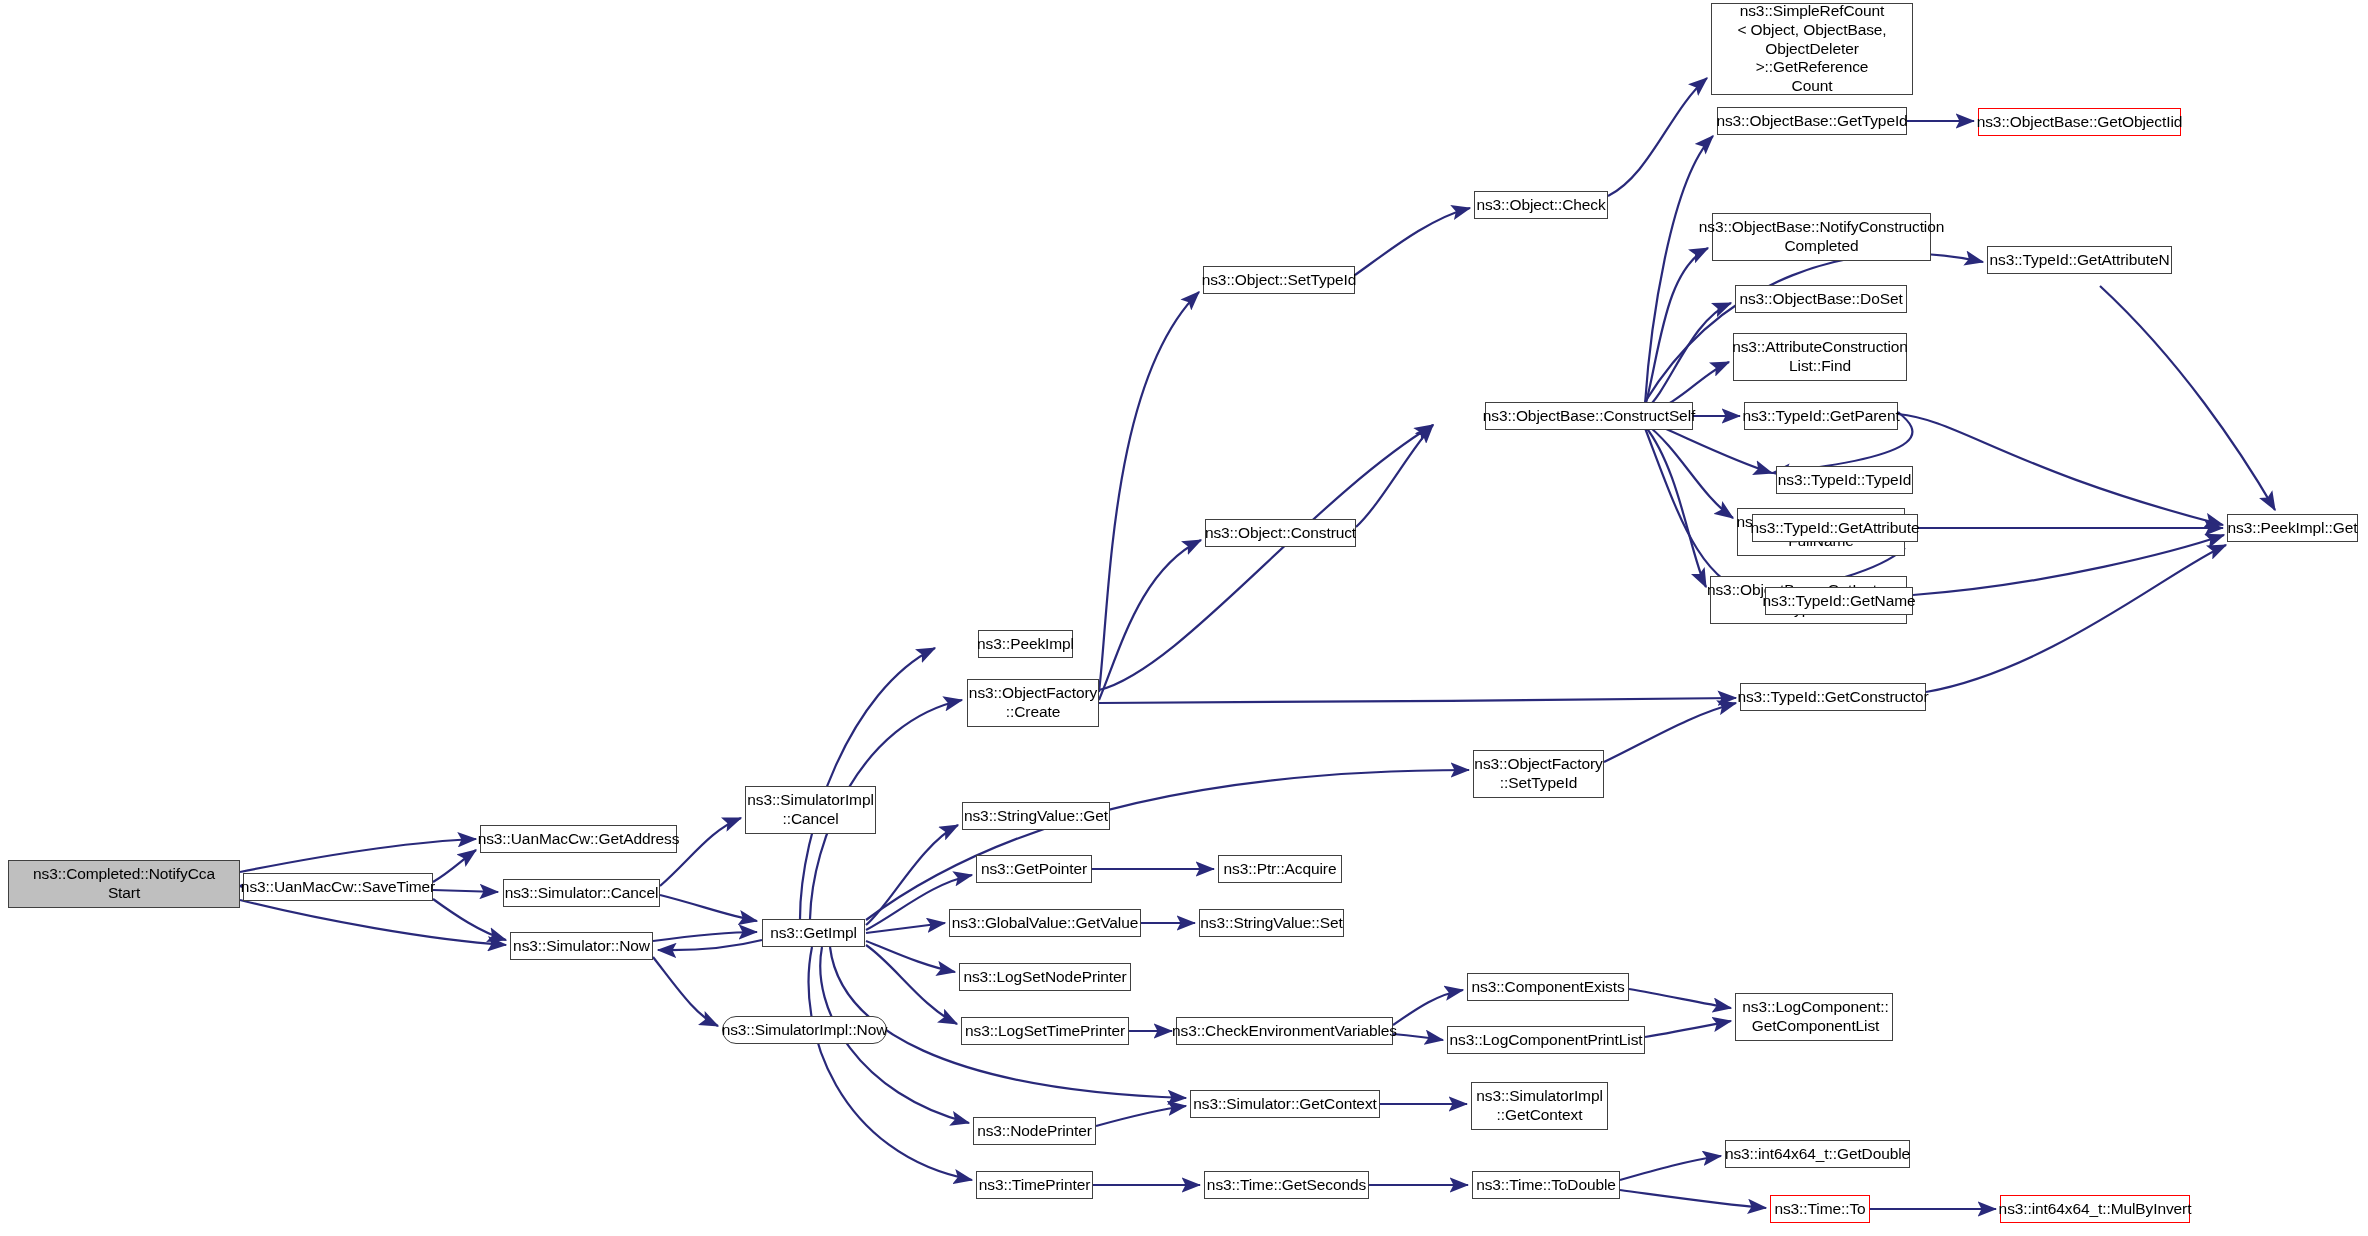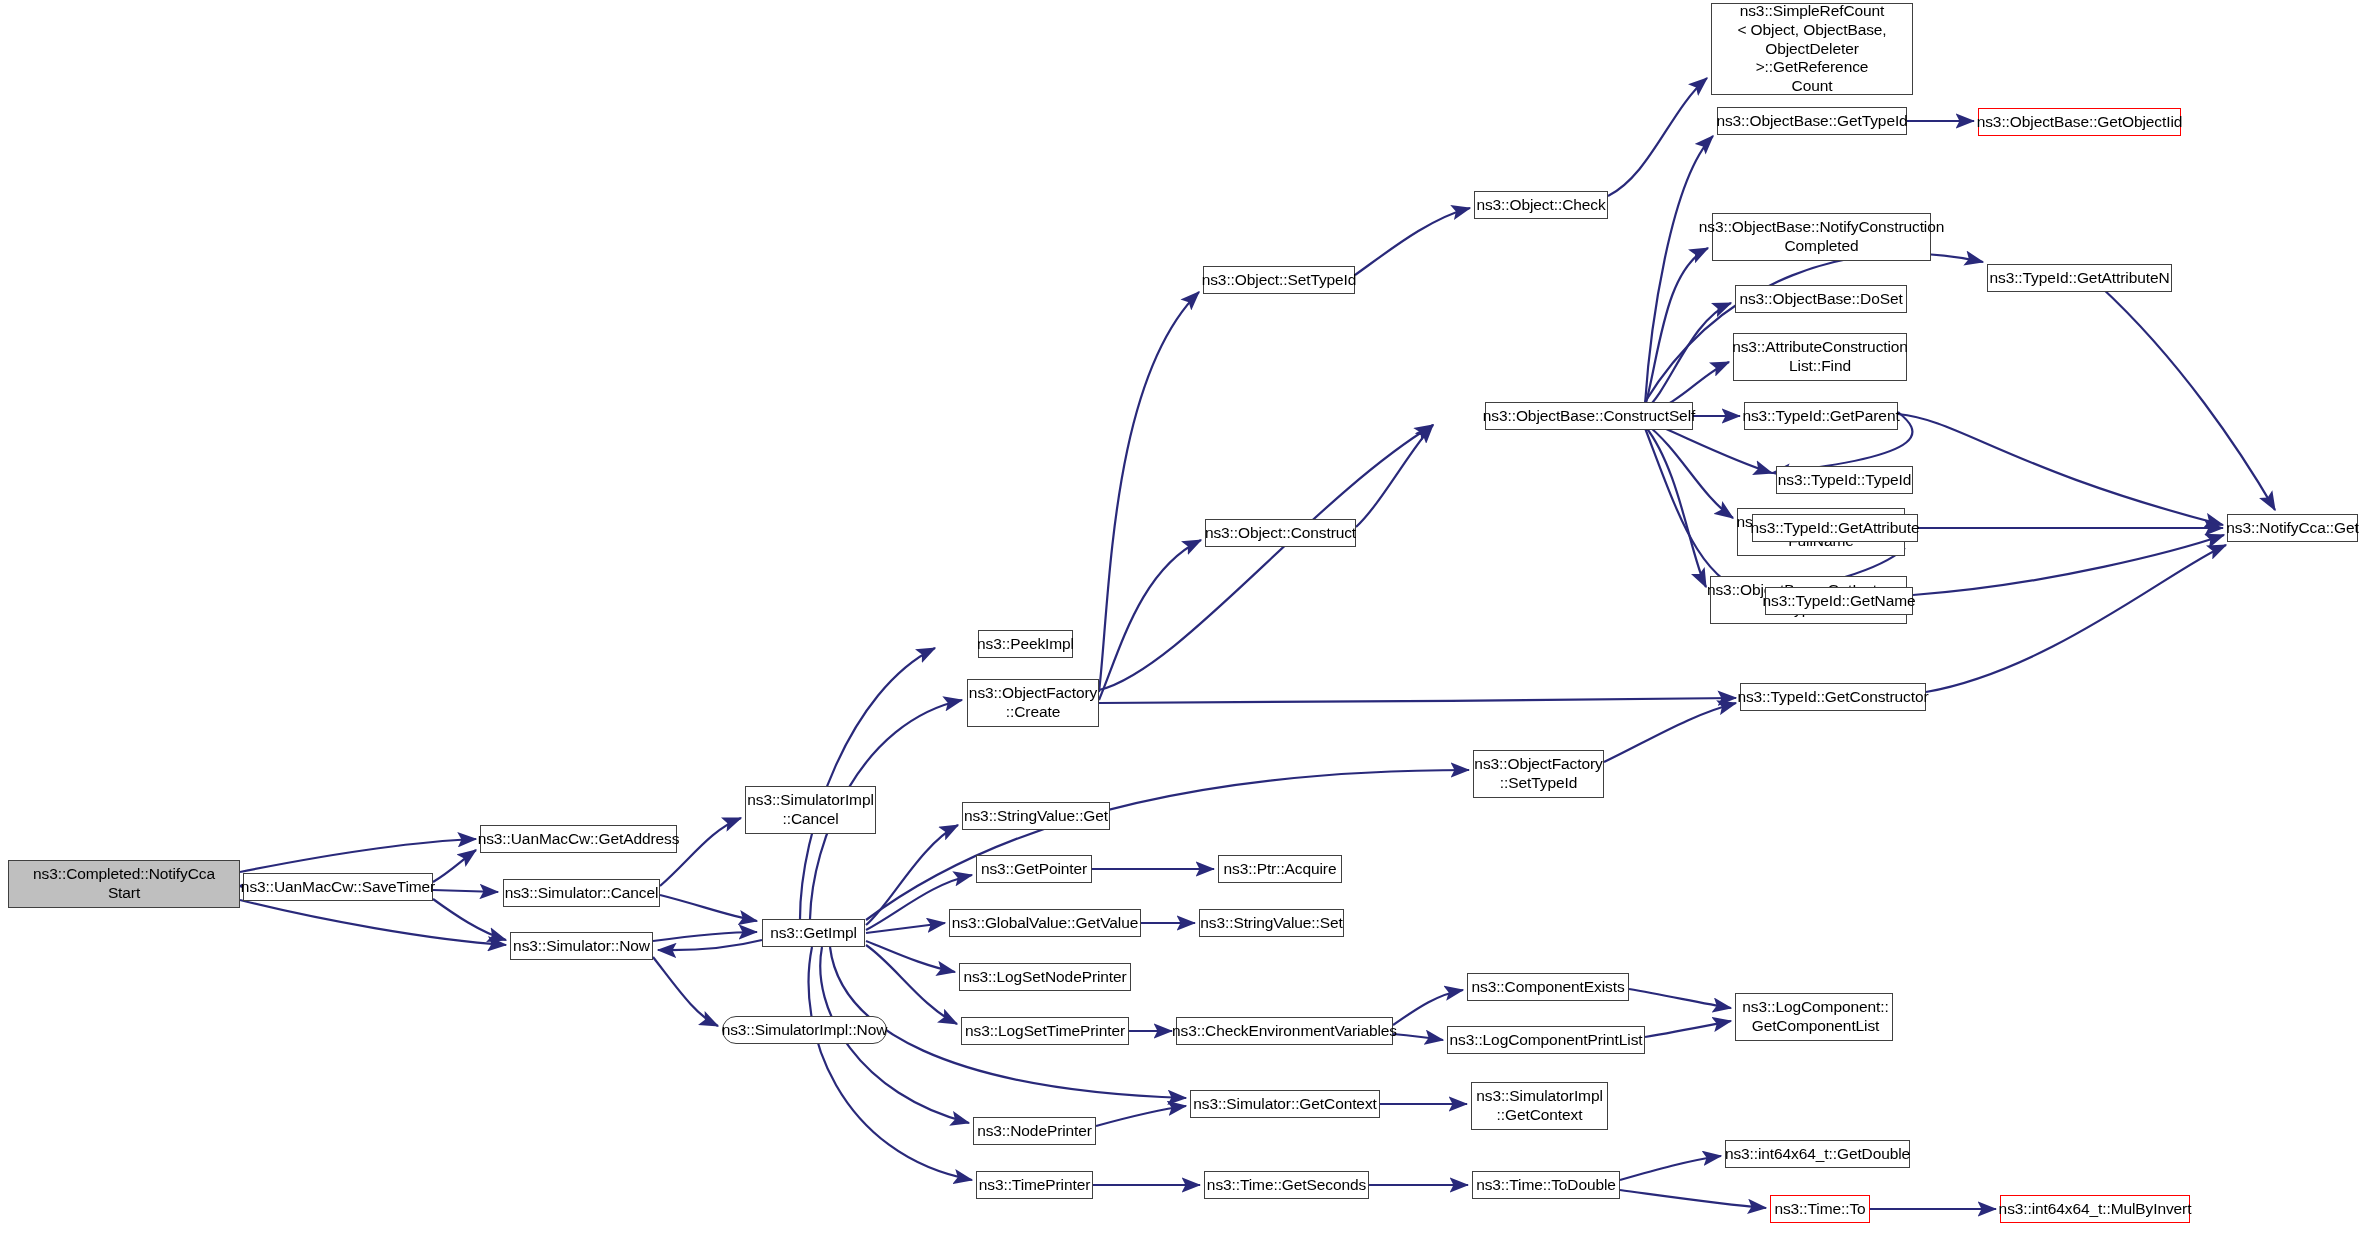--- a/index.html
+++ b/index.html
@@ -185,16 +185,16 @@
 List::Find</div>
       <div class="node-box" style="left: 1744px; top: 402px; width: 154px; height: 28px;">ns3::TypeId::GetParent</div>
       <div class="node-box" style="left: 1776px; top: 466px; width: 137px; height: 28px;">ns3::TypeId::TypeId</div>
       <div class="node-box" style="left: 1737px; top: 508px; width: 168px; height: 48px;">ns3::TypeId::GetAttribute
 FullName</div>
       <div class="node-box" style="left: 1710px; top: 576px; width: 197px; height: 48px;">ns3::ObjectBase::GetInstance
 TypeId</div>
       <div class="node-box" style="left: 1752px; top: 514px; width: 166px; height: 28px;">ns3::TypeId::GetAttribute</div>
       <div class="node-box" style="left: 1765px; top: 587px; width: 148px; height: 28px;">ns3::TypeId::GetName</div>
       <div class="node-box" style="left: 1740px; top: 683px; width: 186px; height: 28px;">ns3::TypeId::GetConstructor</div>
-      <div class="node-box" style="left: 1987px; top: 264px; width: 185px; height: 28px; text-align: right;">ns3::TypeId::GetAttributeN</div>
-      <div class="node-box" style="left: 2227px; top: 514px; width: 131px; height: 28px;">ns3::NotifyCca::Get</div>
+      <div class="node-box" style="left: 1987px; top: 246px; width: 185px; height: 28px; text-align: right;">ns3::TypeId::GetAttributeN</div>
+      <div class="node-box" style="left: 2227px; top: 514px; width: 131px; height: 28px;">ns3::PeekImpl::Get</div>
     </div>
 </div>
 
 </body></html>

